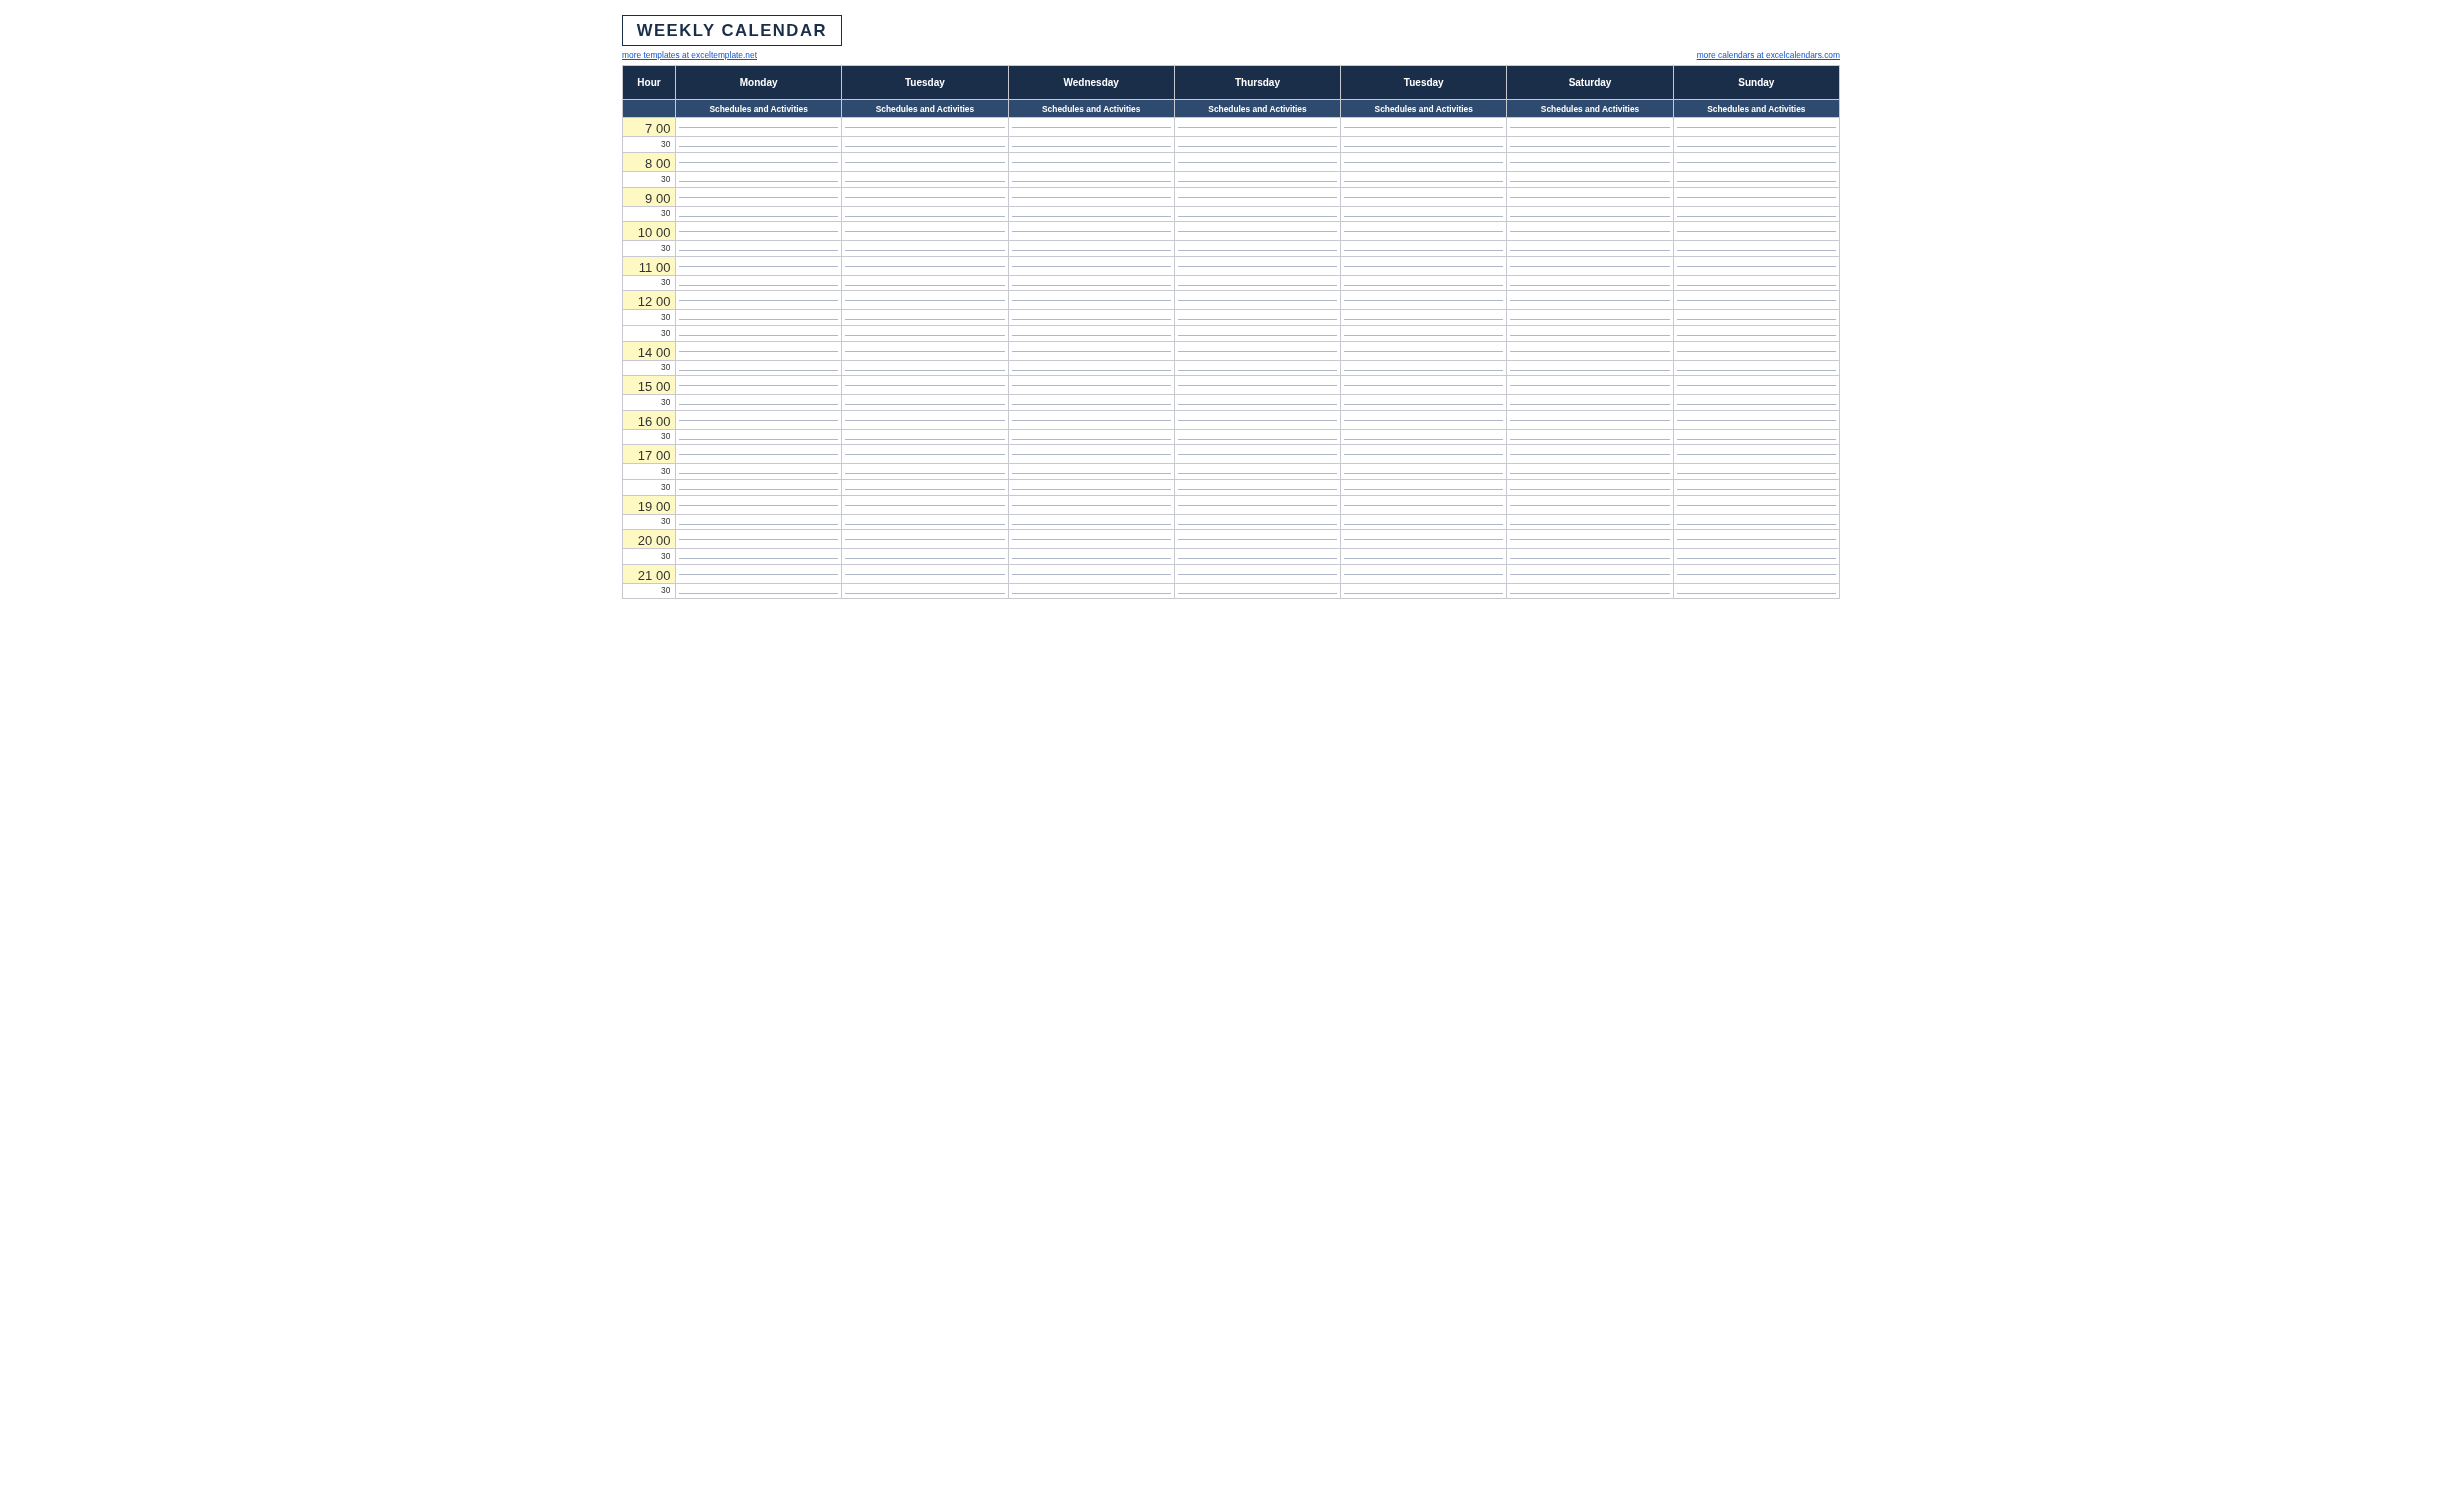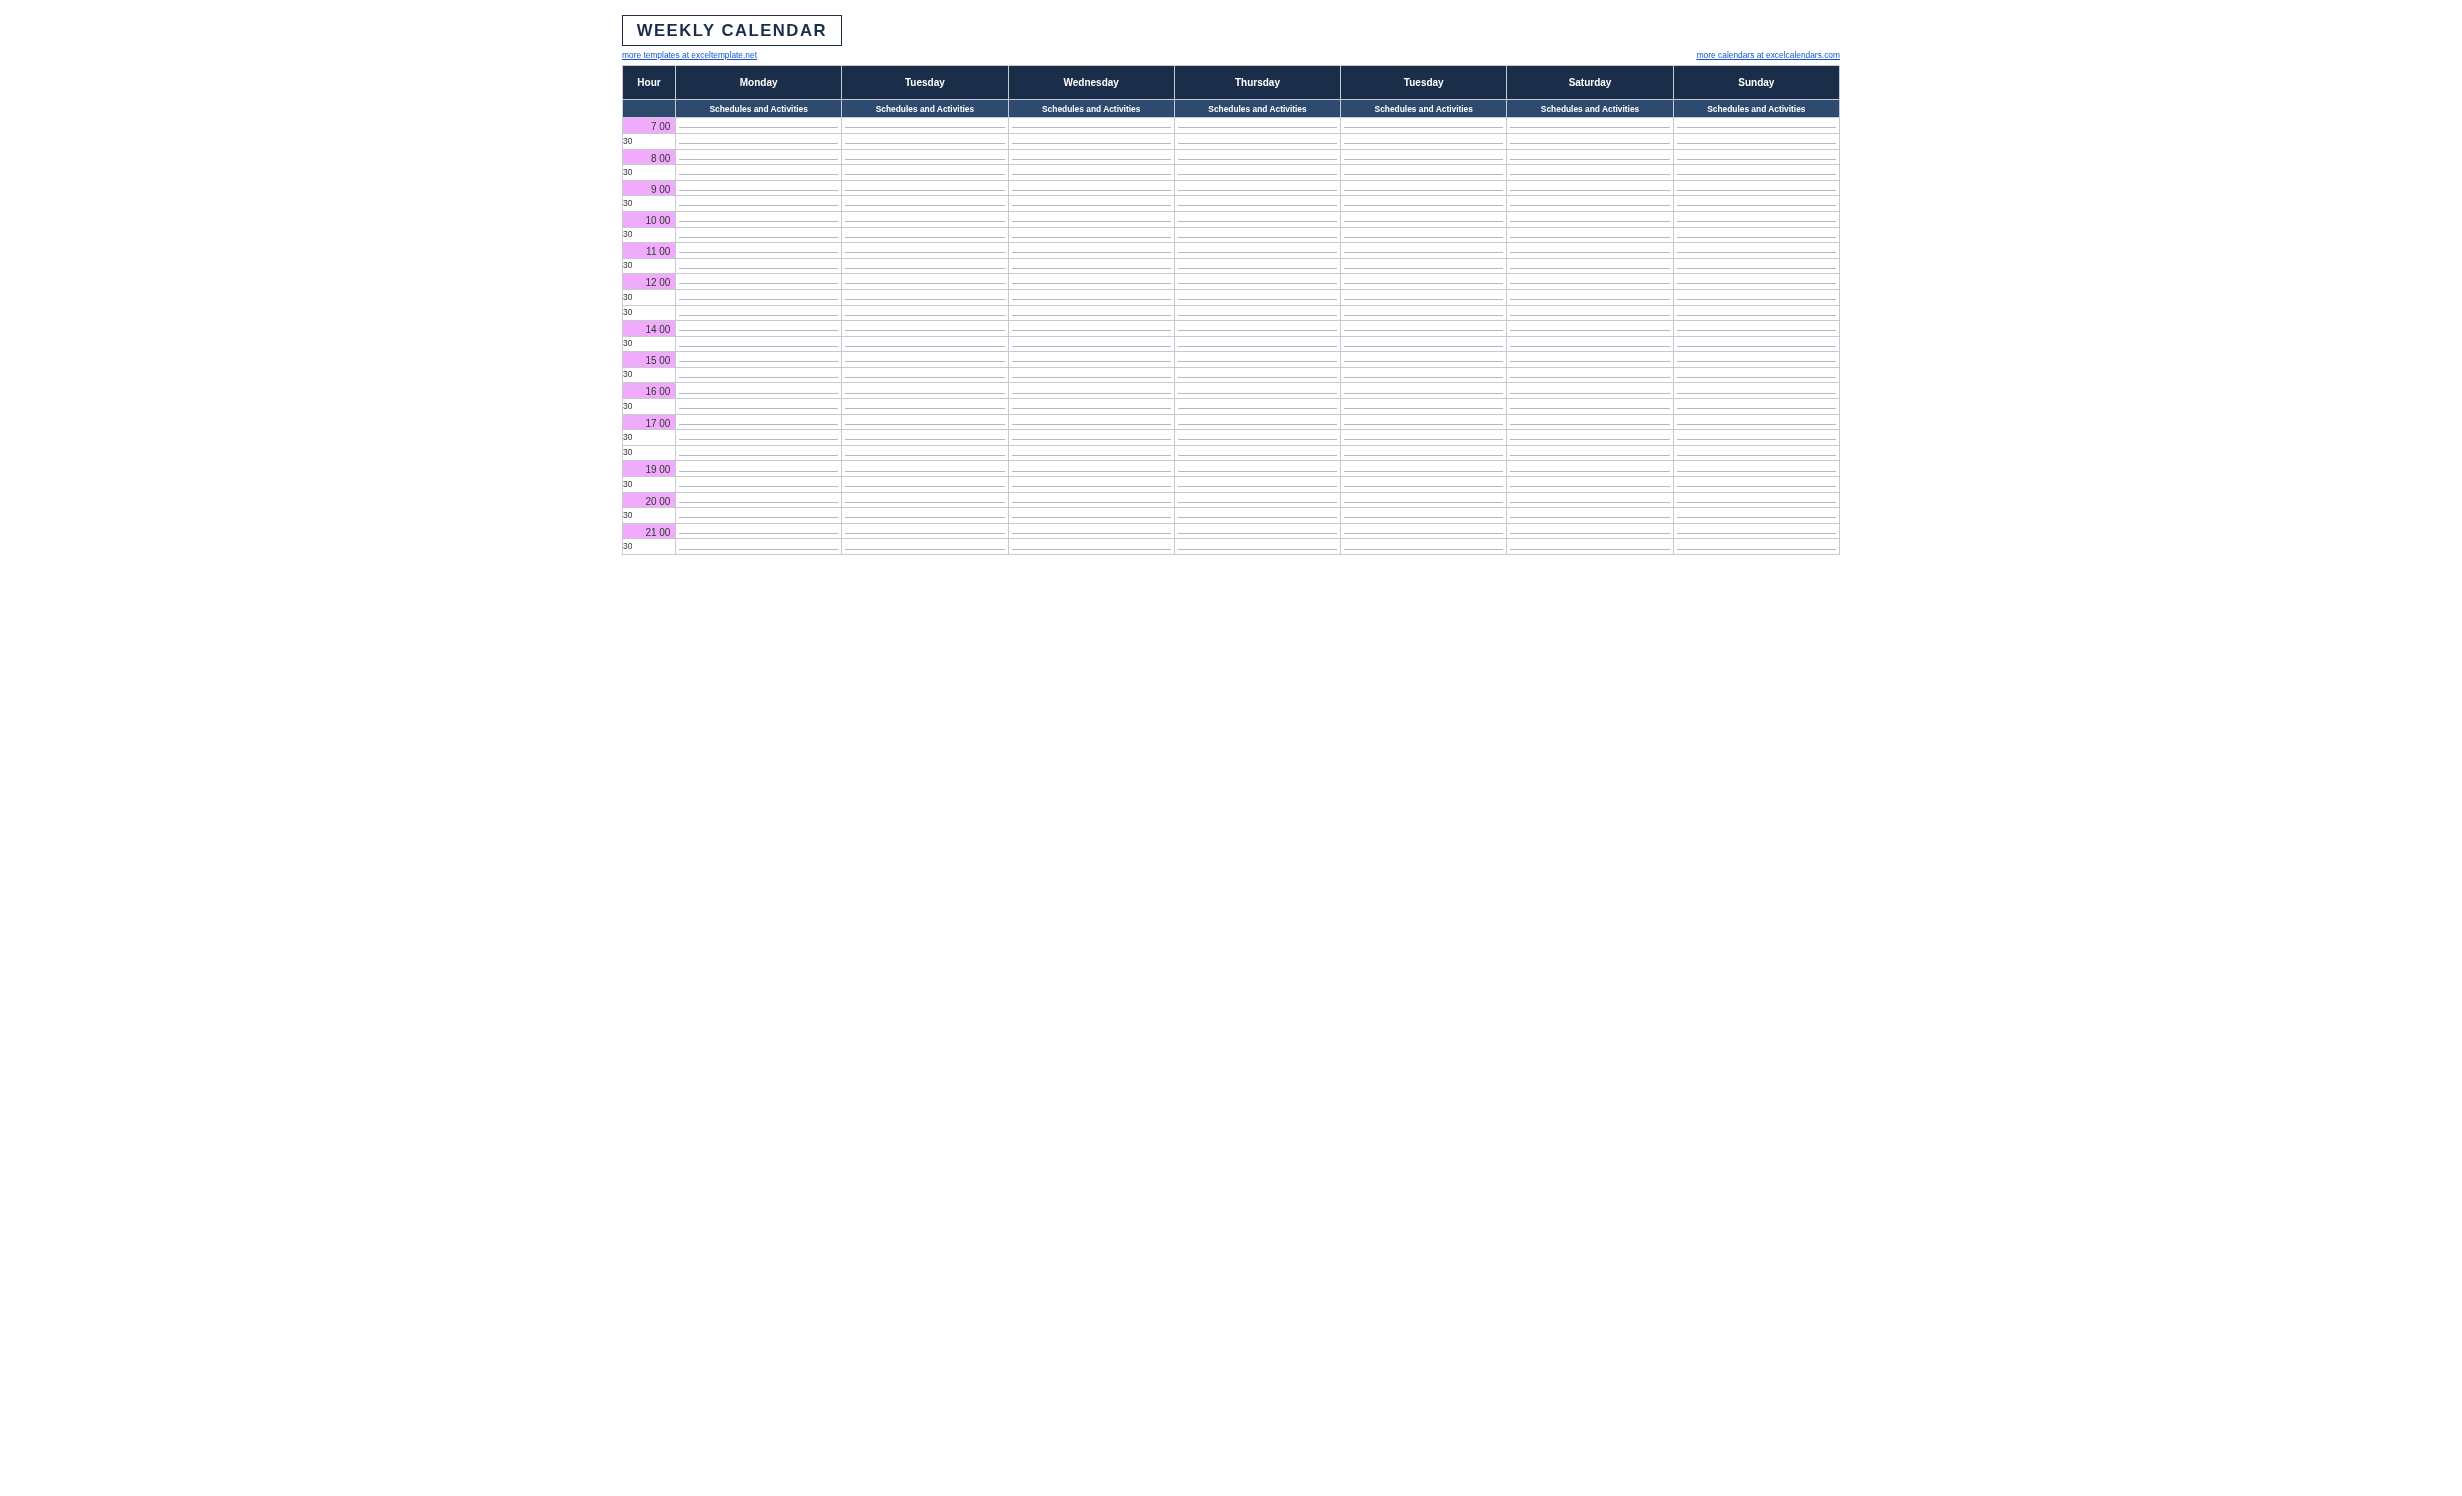--- a/index.html
+++ b/index.html
@@ -89,29 +89,30 @@
       background-color: #2e4a6e;
       color: #2e4a6e;
       font-size: 8.4px;
       font-weight: bold;
       padding: 3.8px 1.5px;
     }
 
     .hour-cell {
       text-align: right;
       padding: 3px 4.6px 0 0;
-      font-size: 10px;
+      font-size: 13px;
       color: #333;
       vertical-align: top;
       width: 53px;
       white-space: nowrap;
-      background: #f0abfc;
+      background: #fef9c3;
     }
 
     .half-hour-cell {
+      text-align: right;
       padding: 0 4.6px 3px 0;
       font-size: 8.4px;
       color: #333;
       vertical-align: bottom;
       width: 53px;
       background: #fff;
     }
 
     .schedule-cell {
       padding: 1.5px 3px;

